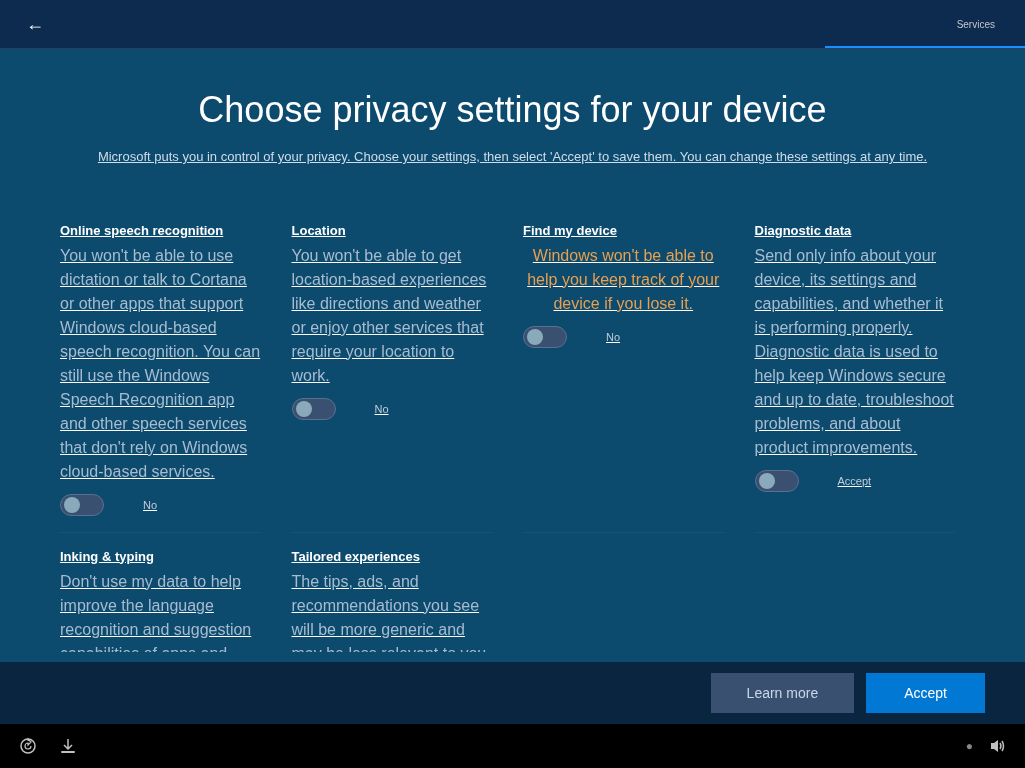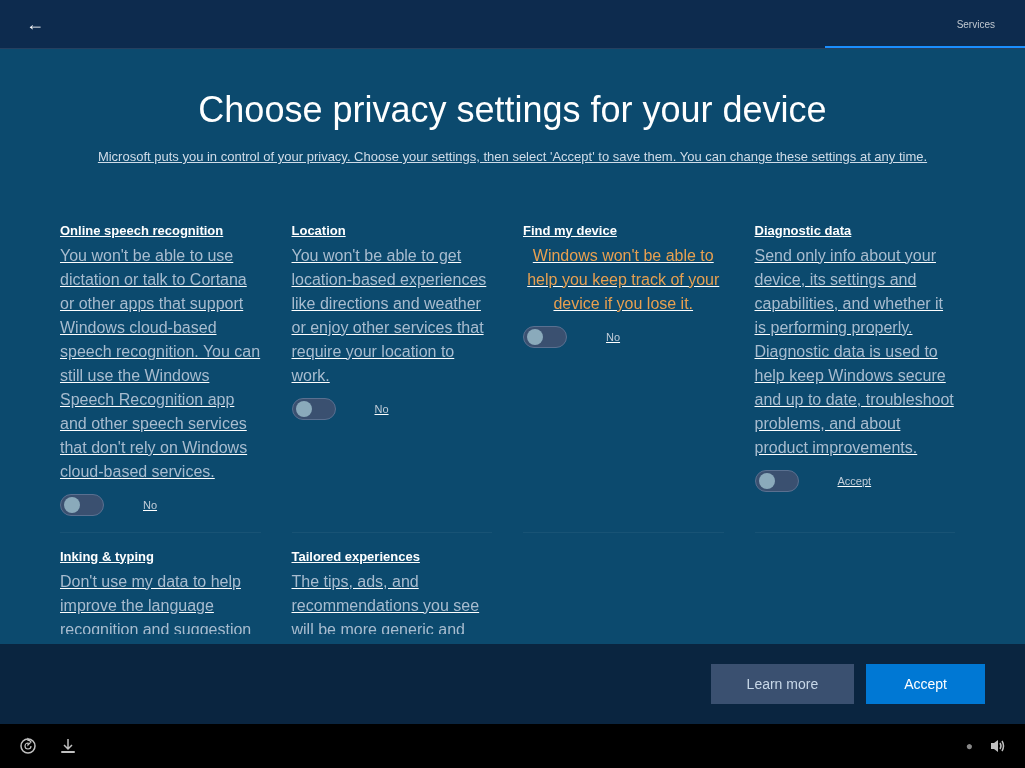--- a/index.html
+++ b/index.html
@@ -158,21 +158,21 @@
       transition: left 0.2s;
     }
     .toggle-label {
       font-size: 11px;
       color: #c0ccd8;
       margin-left: 29px;
     }
 
     
     .bottom-section {
-      height: 80px;
+      height: 62px;
       background-color: #0a2540;
       display: flex;
       align-items: center;
       justify-content: flex-end;
       padding: 0 40px;
       gap: 12px;
       flex-shrink: 0;
     }
     .btn-learn-more {
       padding: 12px 36px;

